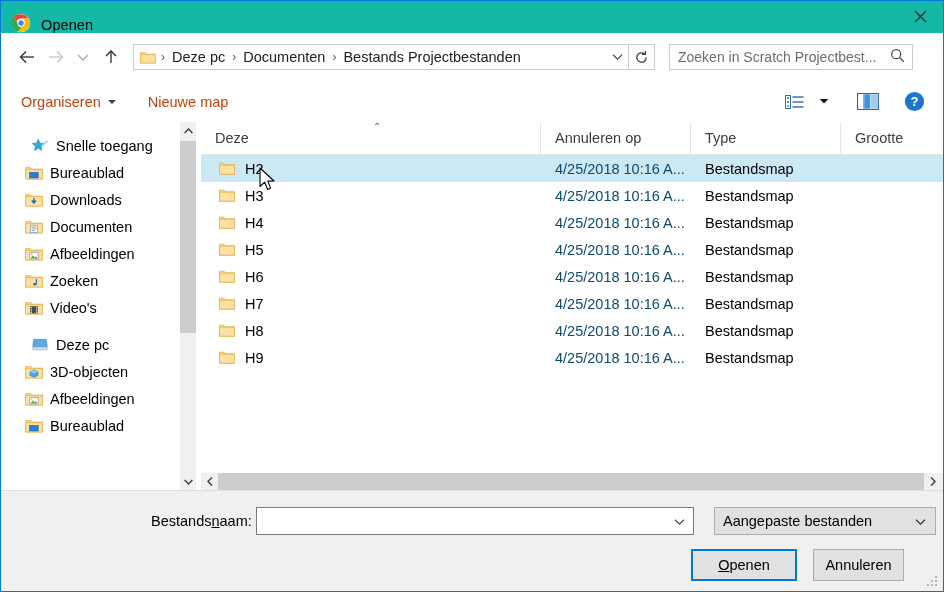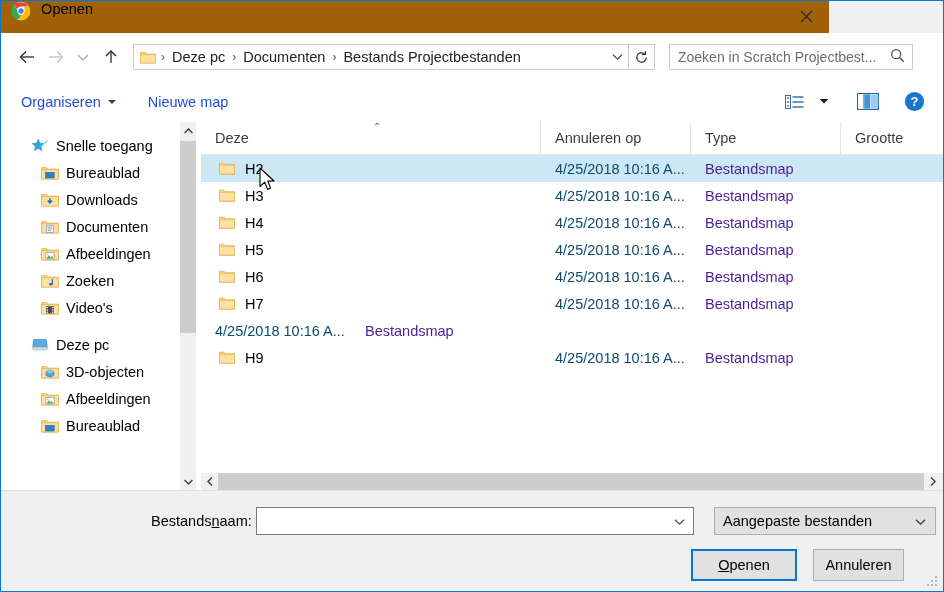--- a/index.html
+++ b/index.html
@@ -13,23 +13,23 @@
     position: relative;
     width: 944px; height: 592px;
     background: #f0f0f0;
     border: 1px solid #0078d7;
     overflow: hidden;
   }
 
   
   #titlebar {
     position: absolute; top: 0; left: 0;
-    width: 828px; height: 32px;
-    background: #a16207;
-    display: flex; align-items: flex-start;
+    width: 942px; height: 32px;
+    background: #14b8a6;
+    display: flex; align-items: flex-end;
   }
   #app-icon { width: 20px; height: 20px; margin-left: 10px; flex: 0 0 auto; position: relative; }
   #title-text {
     margin-left: 10px;
     font-size: 14.5px; color: #000;
     letter-spacing: .1px;
   }
   #close-btn {
     position: absolute; right: 0; top: 0;
     width: 46px; height: 31px;
@@ -102,21 +102,21 @@
   #search-icon { margin-left: auto; margin-right: 7px; flex: 0 0 auto; }
 
   
   #cmdbar {
     position: absolute; top: 80px; left: 0;
     width: 942px; height: 41px;
     background: #ffffff;
     display: flex; align-items: center;
   }
   .cmd-item {
-    font-size: 14.5px; color: #1d4ed8;
+    font-size: 14.5px; color: #c2410c;
     cursor: default; display: flex; align-items: center;
     white-space: nowrap;
   }
   #cmd-organiseren { margin-left: 20px; }
   #cmd-nieuwemap { margin-left: 32px; }
   .cmd-caret {
     margin-left: 7px; width: 0; height: 0;
     border-left: 4px solid transparent;
     border-right: 4px solid transparent;
     border-top: 4px solid #32475b;
@@ -142,21 +142,21 @@
   }
   #sidebar-inner { padding-top: 10px; }
   .sb-row {
     height: 27px;
     display: flex; align-items: center;
     font-size: 14.5px; color: #000;
     cursor: default; white-space: nowrap;
     padding-right: 4px;
   }
   .sb-root { padding-left: 30px; }
-  .sb-child { padding-left: 40px; }
+  .sb-child { padding-left: 24px; }
   .sb-icon { width: 18px; height: 16px; margin-right: 7px; flex: 0 0 auto; position: relative; }
   .sb-label { flex: 0 0 auto; }
   .sb-pin { margin-left: auto; flex: 0 0 auto; padding-left: 6px; }
   .sb-gap { height: 10px; }
 
   
   #sb-scroll {
     position: absolute; right: 0; top: 0;
     width: 17px; height: 368px;
     background: #f0f0f0;
@@ -216,21 +216,21 @@
   .row {
     height: 27px;
     display: flex; align-items: center;
     font-size: 14.5px;
     cursor: default;
   }
   .row.selected { background: #cce8f5; }
   .cell { flex: 0 0 auto; display: flex; align-items: center; white-space: nowrap; overflow: hidden; }
   .cell-name { width: 340px; padding-left: 18px; color: #000; }
   .cell-date { width: 150px; padding-left: 14px; color: #0c4a6e; }
-  .cell-type { width: 150px; padding-left: 14px; color: #4c1d95; text-align: right; }
+  .cell-type { width: 150px; padding-left: 14px; color: #000000; text-align: right; }
   .cell-size { width: 102px; padding-left: 14px; color: #444; }
   .file-icon { width: 16px; height: 15px; margin-right: 10px; flex: 0 0 auto; position: relative; }
 
   
   #hscroll {
     position: absolute; left: 200px; bottom: 0;
     width: 742px; height: 17px;
     background: #f0f0f0;
     display: flex; align-items: center;
   }
@@ -738,20 +738,29 @@
               </svg>
             </span>
             <span>H7</span>
           </span>
           <span class="cell cell-date">4/25/2018 10:16 A...</span>
           <span class="cell cell-type">Bestandsmap</span>
           <span class="cell cell-size"></span>
         </div>
 
         <div class="row">
+          <span class="cell cell-name">
+            <span class="file-icon">
+              <svg width="16" height="15" viewBox="0 0 16 15">
+                <path d="M0.5 2.2 h4.6 l1.2 1.5 H15.5 v9.6 H0.5 z" fill="#fcd577" stroke="#e0ab43" stroke-width="0.7"></path>
+                <path d="M0.5 4.3 H15.5 v8.8 H0.5 z" fill="#fbe1a3" stroke="#e0ab43" stroke-width="0.6"></path>
+              </svg>
+            </span>
+            <span>H8</span>
+          </span>
           <span class="cell cell-date">4/25/2018 10:16 A...</span>
           <span class="cell cell-type">Bestandsmap</span>
           <span class="cell cell-size"></span>
         </div>
 
         <div class="row">
           <span class="cell cell-name">
             <span class="file-icon">
               <svg width="16" height="15" viewBox="0 0 16 15">
                 <path d="M0.5 2.2 h4.6 l1.2 1.5 H15.5 v9.6 H0.5 z" fill="#fcd577" stroke="#e0ab43" stroke-width="0.7"></path>

